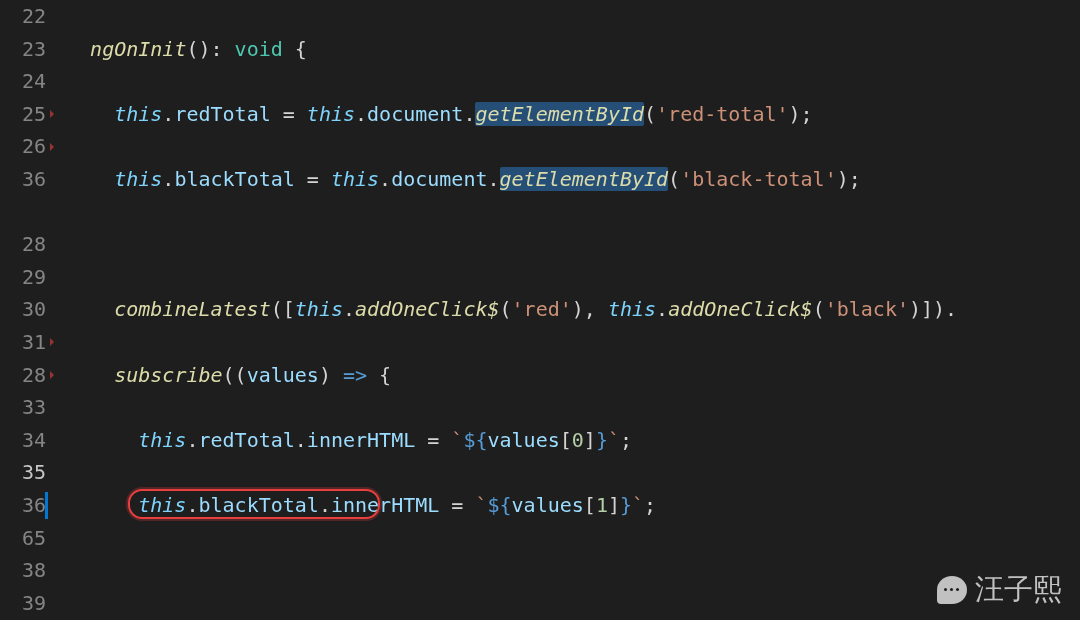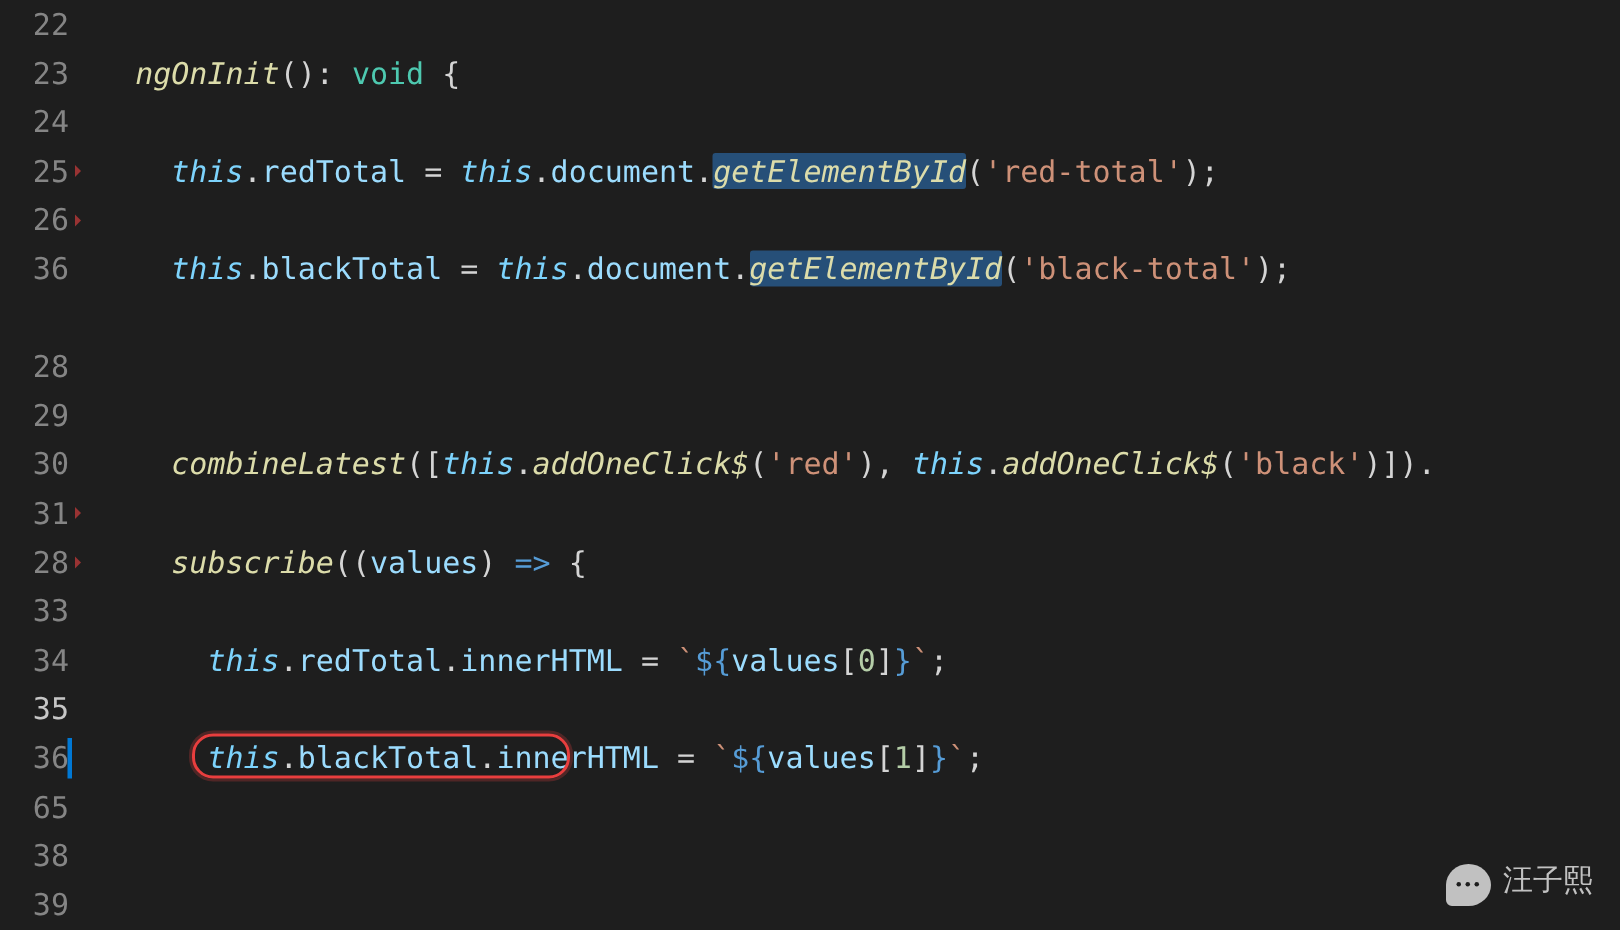--- a/index.html
+++ b/index.html
@@ -61,22 +61,22 @@
     border:2px solid #e83e3e;
     border-radius:14px;
     pointer-events:none;
     box-shadow:0 0 0 2px rgba(232,62,62,0.25);
   }
   .watermark {
     position:absolute;
     right:18px; bottom:14px;
     display:flex; align-items:center; gap:8px;
     color:#cfcfcf;
-    font-family:Liberation Mono, monospace;
-    font-size:20px;
+    font-family:Liberation Sans, sans-serif;
+    font-size:29px;
     opacity:0.92;
     margin-top:23px;
   }
   .watermark .bubble {
     width:30px;height:28px;
     background:#cfcfcf;
     border-radius:50% 50% 50% 4px / 50% 50% 50% 4px;
     position:relative;
   }
   .watermark .bubble::after{

